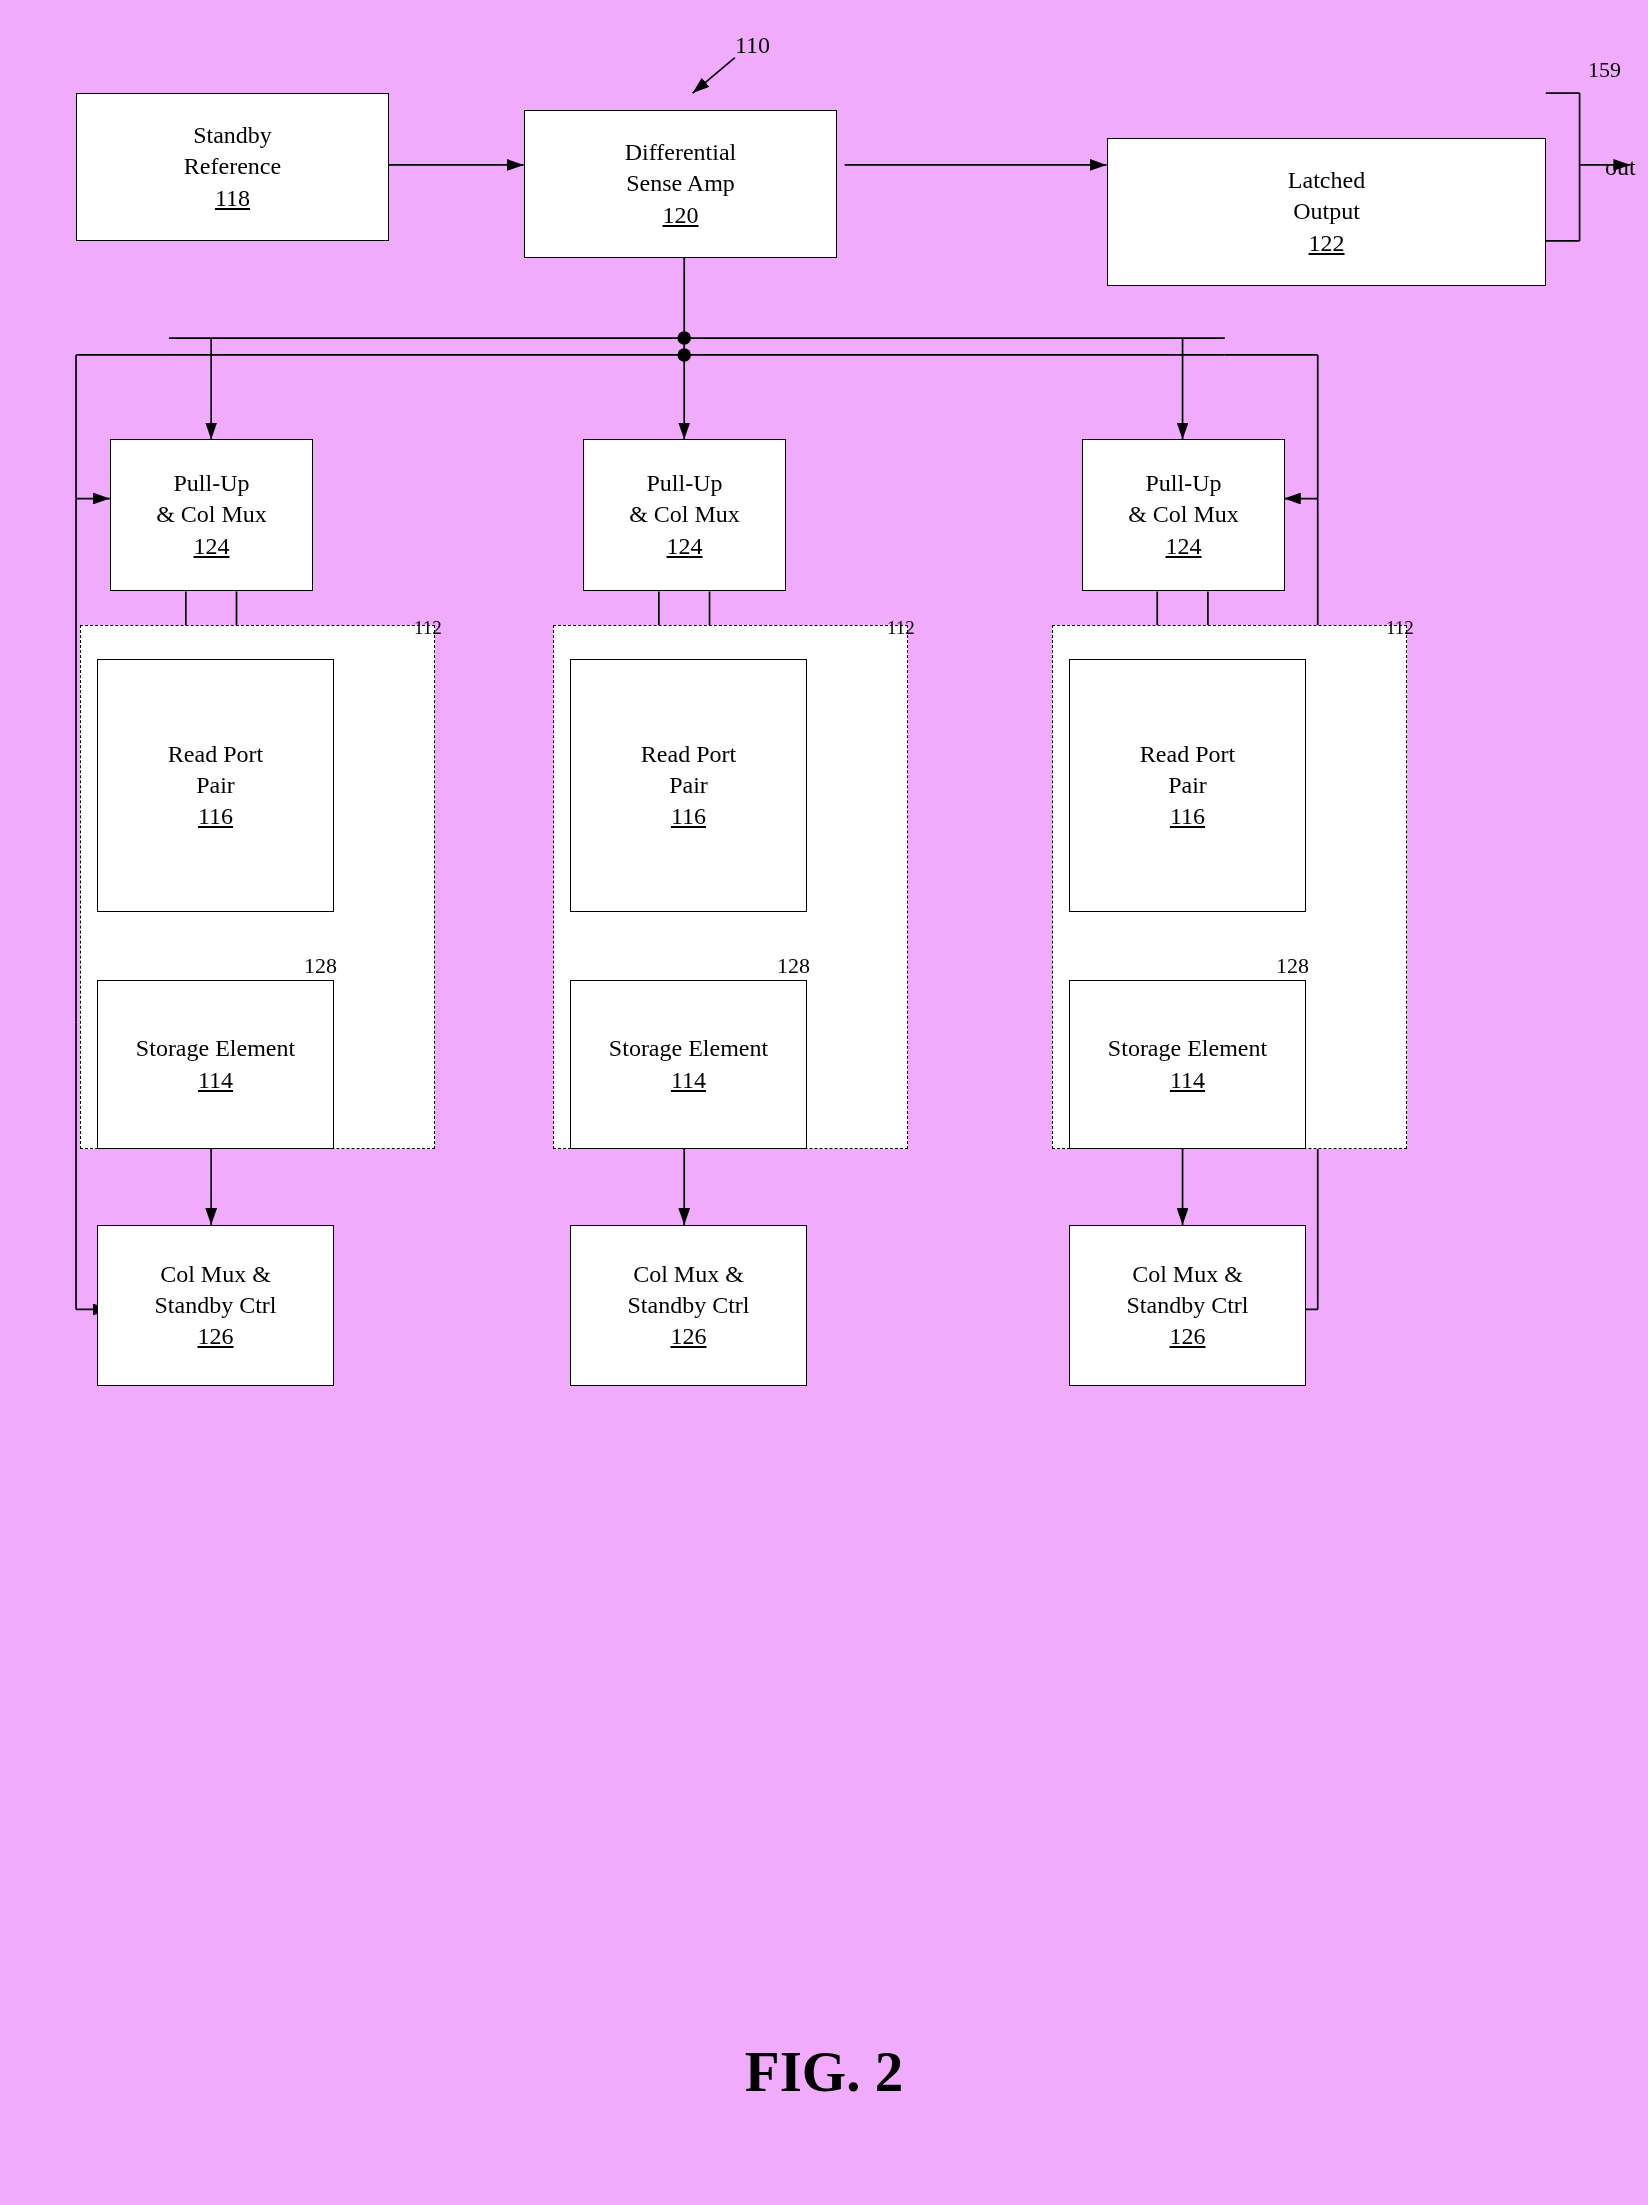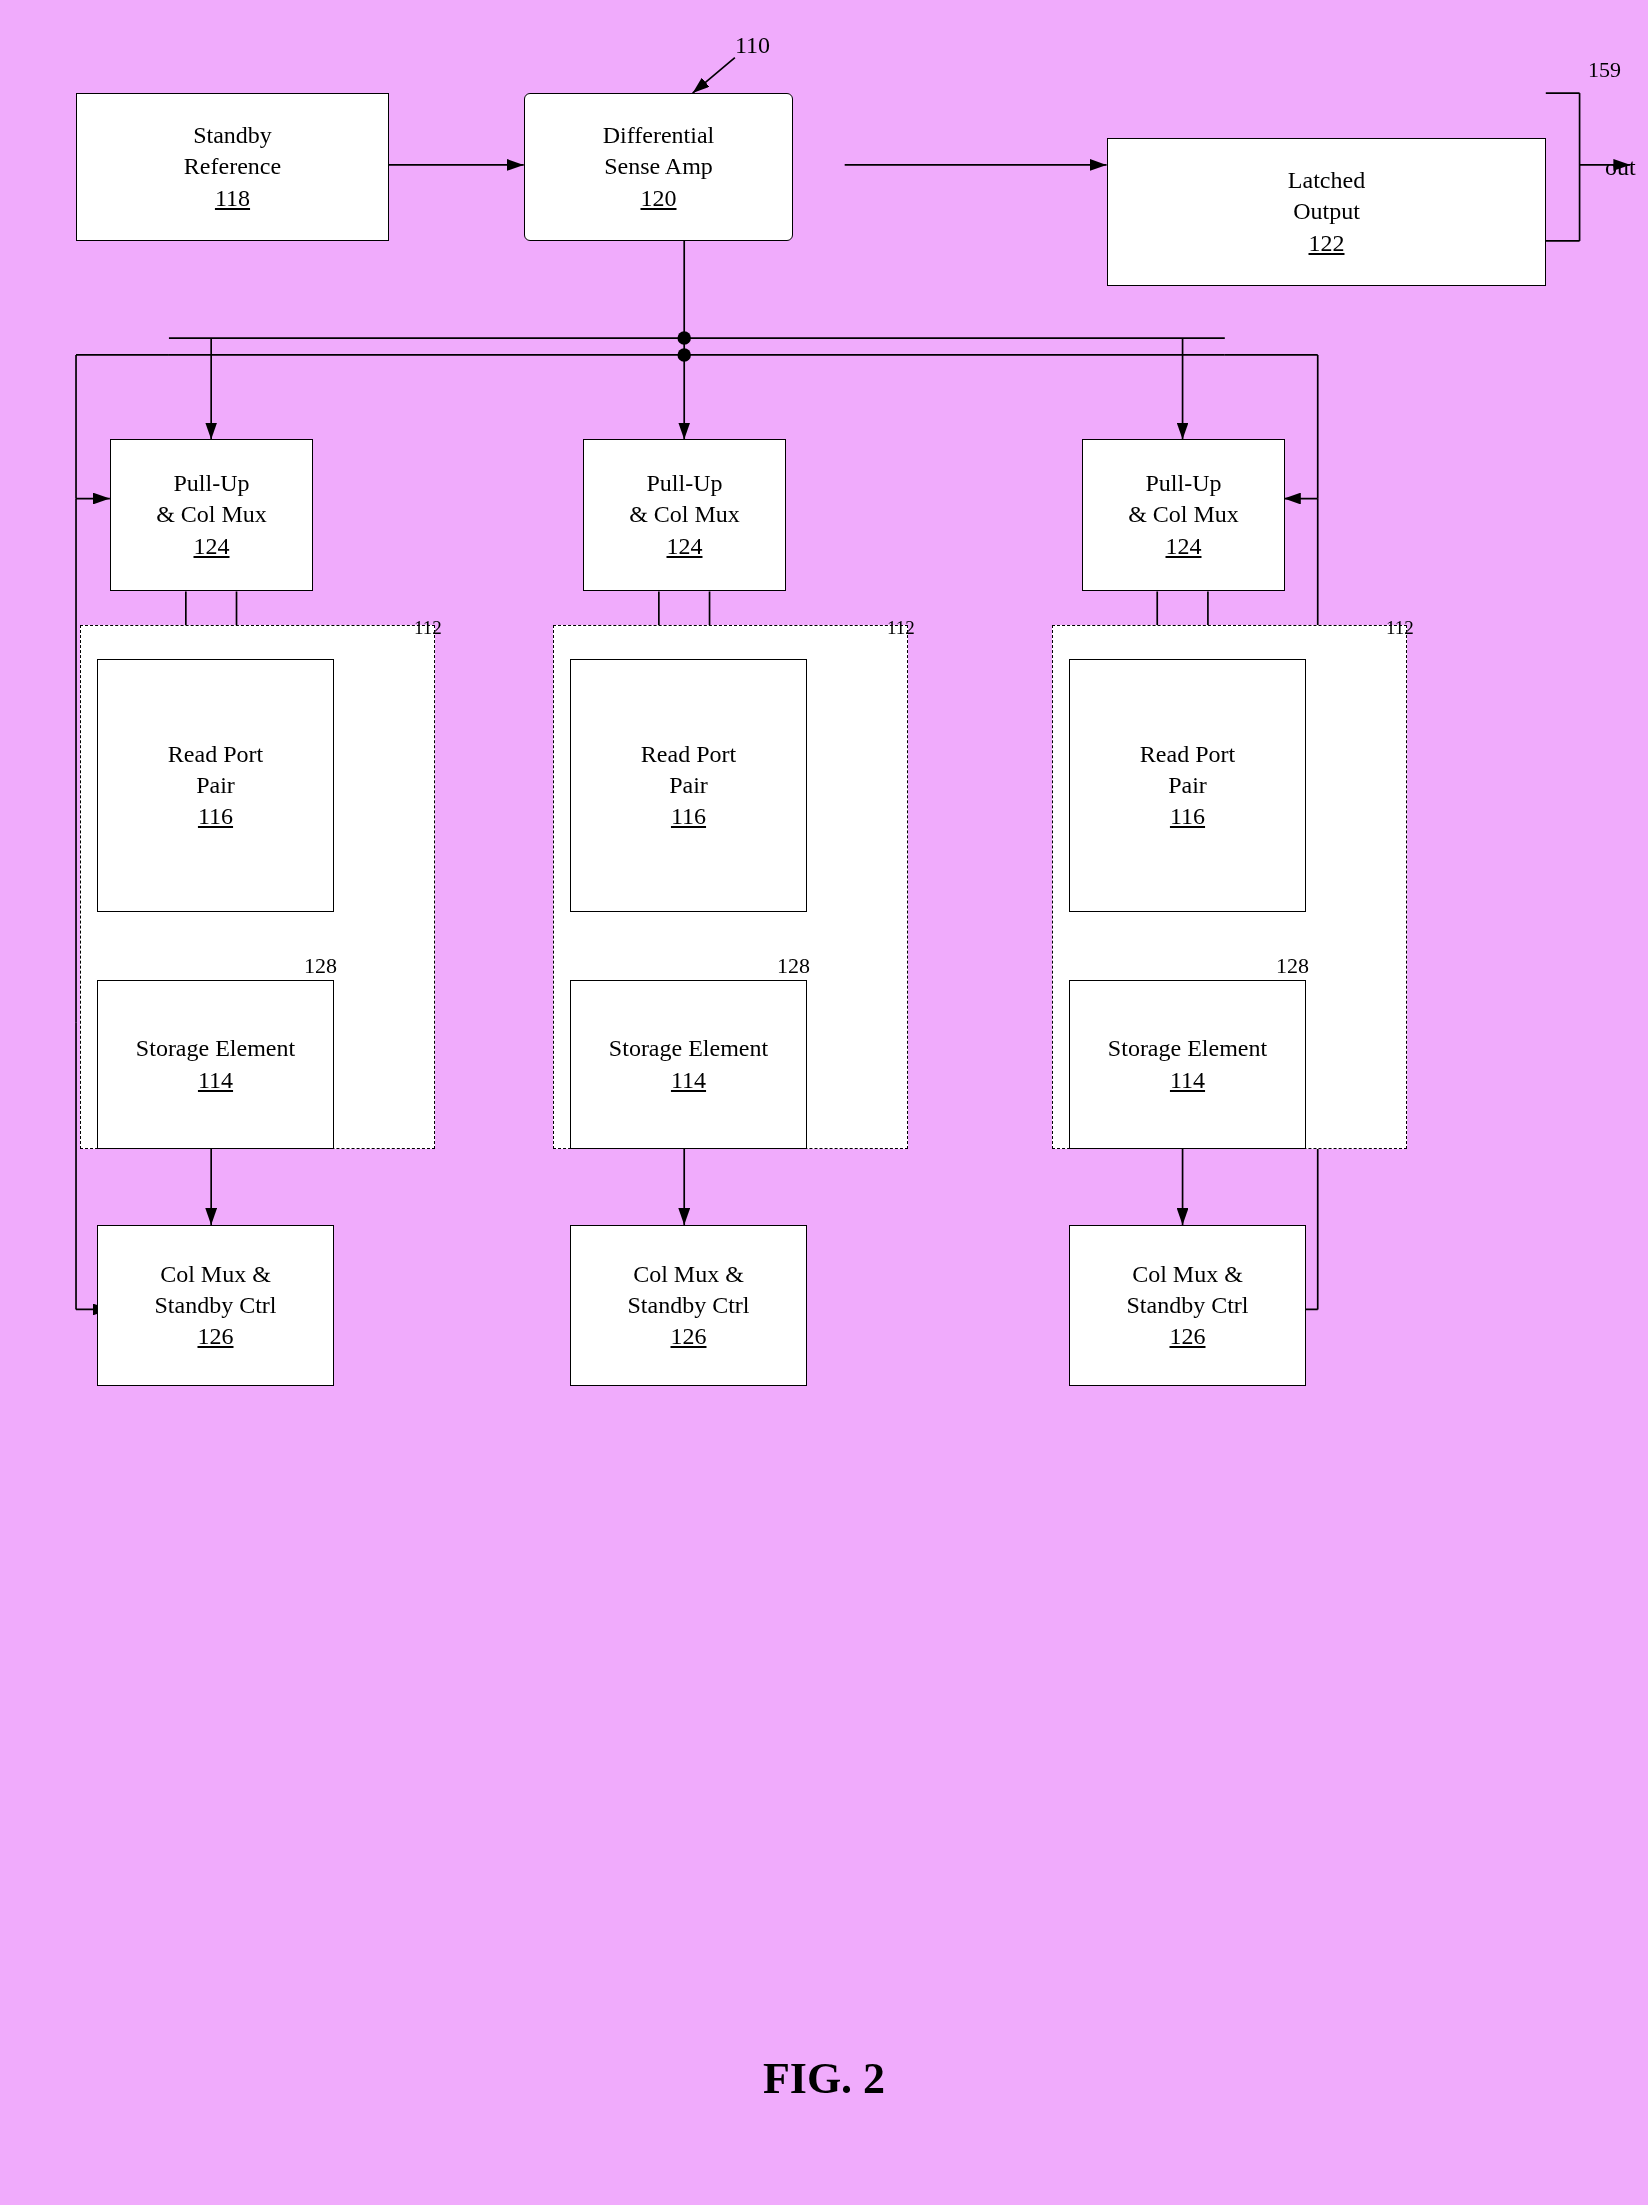--- a/index.html
+++ b/index.html
@@ -46,21 +46,21 @@
       position: absolute;
       top: 0;
       left: 0;
       width: 1648px;
       height: 2205px;
       pointer-events: none;
     }
 
     .fig-label {
       position: absolute;
-      font-size: 44px;
+      font-size: 57px;
       font-weight: bold;
       text-align: center;
     }
 
     .label-110 {
       position: absolute;
       font-size: 24px;
     }
 
     .label-112 {
@@ -179,21 +179,21 @@
   </svg>
 
   <div class="label-110" style="top:32px; left:735px;">110</div>
 
   <div class="box" style="left:76px; top:93px; width:313px; height:148px;">
     <span>Standby</span>
     <span>Reference</span>
     <span class="underline">118</span>
   </div>
 
-  <div class="box" style="left:524px; top:93px; width:269px; height:148px;border-radius:6px;">
+  <div class="box" style="left:524px; top:110px; width:313px; height:148px;">
     <span>Differential</span>
     <span>Sense Amp</span>
     <span class="underline">120</span>
   </div>
 
   <div class="box" style="left:1107px; top:93px; width:439px; height:148px;margin-top:45px;">
     <span>Latched</span>
     <span>Output</span>
     <span class="underline">122</span>
   </div>

